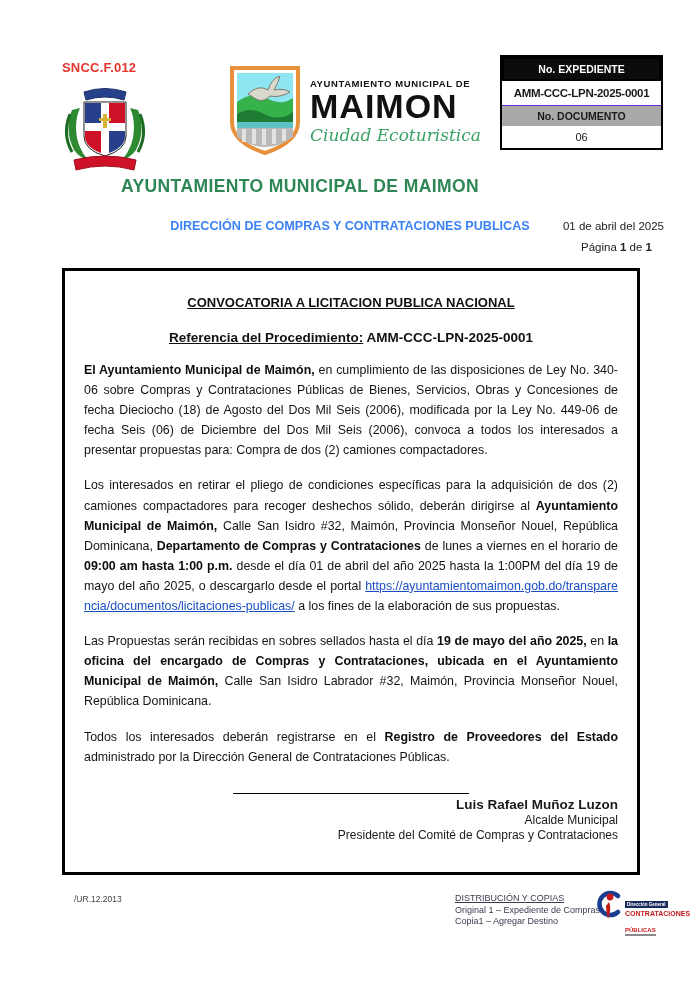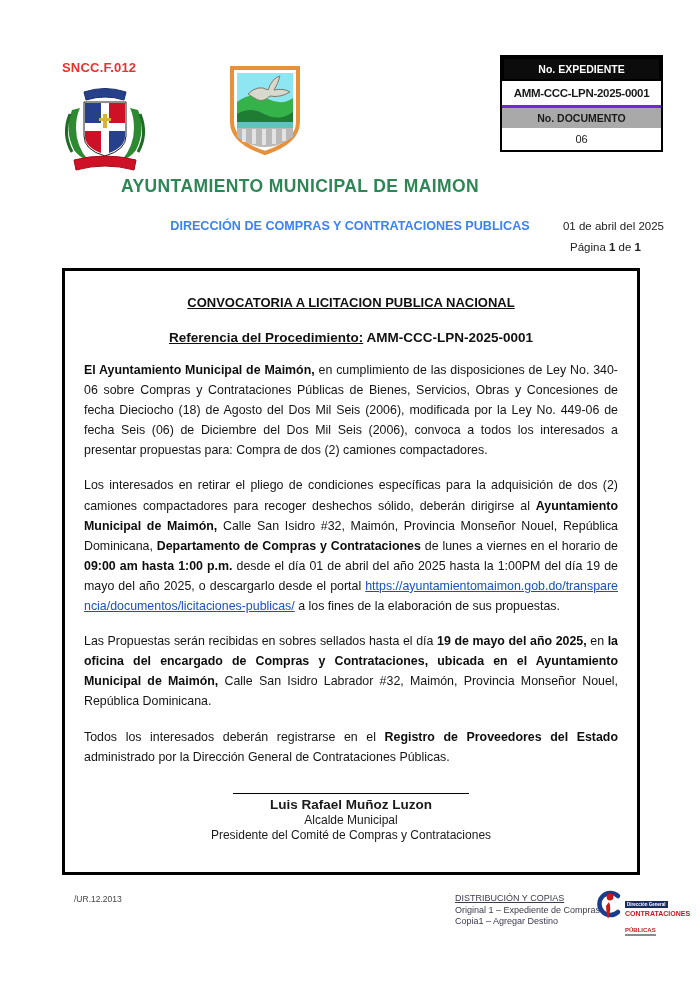--- a/index.html
+++ b/index.html
@@ -12,41 +12,41 @@
   .form-code{left:62px;top:60px;color:#e5342c;font-weight:bold;font-size:13px;letter-spacing:.2px;}
   .coat{left:58px;top:84px;}
   .city-logo{left:228px;top:64px;display:flex;align-items:flex-start;}
   .city-logo .wordmark{margin-left:8px;padding-top:14px;}
   .wm1{font-size:9.5px;font-weight:bold;letter-spacing:.6px;color:#111;}
   .wm2{font-size:34px;font-weight:bold;letter-spacing:1px;color:#111;line-height:1.02;}
   .wm3{font-family:"DejaVu Serif", serif;font-style:italic;font-size:17px;color:#3aa164;margin-top:1px;}
   .exp-box{left:500px;top:55px;width:163px;border:2px solid #000;text-align:center;background:#fff;box-sizing:border-box;}
   .exp-box .r1{background:#0c0c0c;color:#fff;font-weight:bold;font-size:10.5px;padding:4px 2px;border:2px solid #000;}
   .exp-box .r2{font-weight:bold;font-size:11.5px;letter-spacing:-.3px;padding:6px 1px;}
-  .exp-box .r3{background:#a9a9a9;font-weight:bold;font-size:10.5px;padding:4px 2px;border-top:3px solid #6d28d9;}
+  .exp-box .r3{background:#a9a9a9;font-weight:bold;font-size:10.5px;padding:4px 2px;border-top:1px solid #6d28d9;}
   .exp-box .r4{font-size:11px;padding:5px 2px;}
   .org-title{left:0;top:176px;width:600px;text-align:center;color:#2e8655;font-weight:bold;font-size:17.5px;letter-spacing:.4px;}
   .dept-title{left:0;top:219px;width:700px;text-align:center;font-weight:bold;font-size:12.6px;color:#3b82f6;}
   .doc-date{top:220px;right:36px;font-size:11.5px;color:#222;}
-  .page-no{top:241px;right:59px;font-size:11.5px;color:#222;}
+  .page-no{top:241px;right:48px;font-size:11.5px;color:#222;}
   .page-no b{font-weight:bold;}
   
   .main-box{
     left:62px;top:268px;width:578px;height:607px;border:3px solid #000;
     box-sizing:border-box;padding:24px 19px 0 19px;background:#fff;overflow:hidden;
   }
   .nt{ text-align:center;font-weight:bold;font-size:13px;color:#111;}
   .nt-title{text-decoration:underline;margin-bottom:20px;}
   .nt-ref{font-size:13.5px;margin-bottom:15px;}
   .nt-ref .lbl{text-decoration:underline;}
   .nt-obj{margin-bottom:4px;}
   .para{font-size:12.4px;line-height:1.62;text-align:justify;margin:15px 0 0 0;color:#141414;}
   .para b{color:#0d0d0d;}
   .lnk{color:#1a4fc4;text-decoration:underline;word-break:break-all;}
-  .sig{margin-top:26px;text-align:center;}
+  .sig{margin-top:26px;text-align:right;}
   .sig-line{width:236px;border-top:1.5px solid #000;margin:0 auto 3px auto;height:0;}
   .sig-name{font-weight:bold;font-size:13.5px;}
   .sig-role1{font-size:12px;margin-top:1px;}
   .sig-role2{font-size:12px;margin-top:1px;}
   
   .foot-code{left:74px;top:894px;font-size:8.5px;color:#444;}
   .dist{left:455px;top:893px;font-size:9px;color:#3b3b4f;line-height:1.3;}
   .dist .t{text-decoration:underline;}
   .dgcp{left:594px;top:888px;display:flex;align-items:flex-start;}
   .dgcp-text{margin-left:1px;margin-top:4px;}
@@ -99,20 +99,25 @@
     <g fill="#e3e3e3">
       <rect x="14" y="65" width="4" height="13"></rect>
         <rect x="24" y="65" width="4" height="15"></rect>
       <rect x="34" y="65" width="4" height="16"></rect>
         <rect x="44" y="65" width="4" height="15"></rect>
       <rect x="54" y="65" width="4" height="12"></rect>
     </g>
 
     <path d="M20 30 Q30 20 40 26 Q44 14 52 12 Q50 20 46 26 Q56 24 62 28 Q52 34 42 32 Q36 38 30 36 Q26 34 20 30 Z" fill="#d8d8cc" stroke="#7a7a6e" stroke-width="1"></path>
   </svg>
+  <div class="wordmark">
+    <div class="wm1">AYUNTAMIENTO MUNICIPAL DE</div>
+    <div class="wm2">MAIMON</div>
+    <div class="wm3">Ciudad Ecoturistica</div>
+  </div>
 </div>
 
 <div class="abs exp-box">
   <div class="r1">No. EXPEDIENTE</div>
   <div class="r2">AMM-CCC-LPN-2025-0001</div>
   <div class="r3">No. DOCUMENTO</div>
   <div class="r4">06</div>
 </div>
 
 <div class="abs org-title">AYUNTAMIENTO MUNICIPAL DE MAIMON</div>

